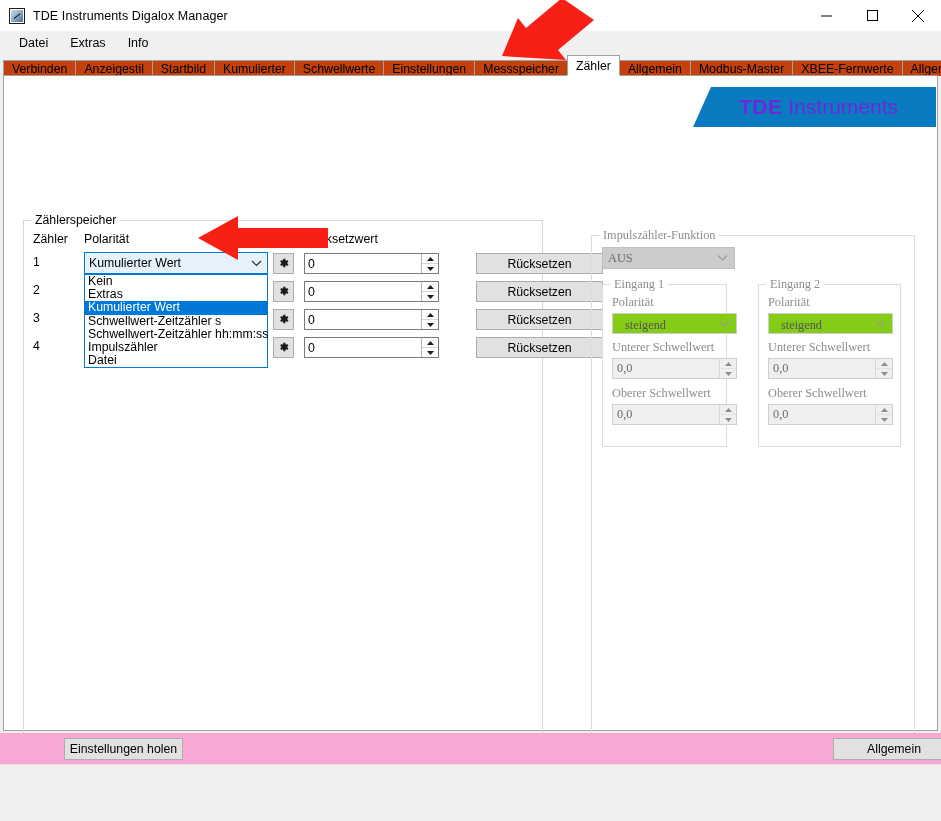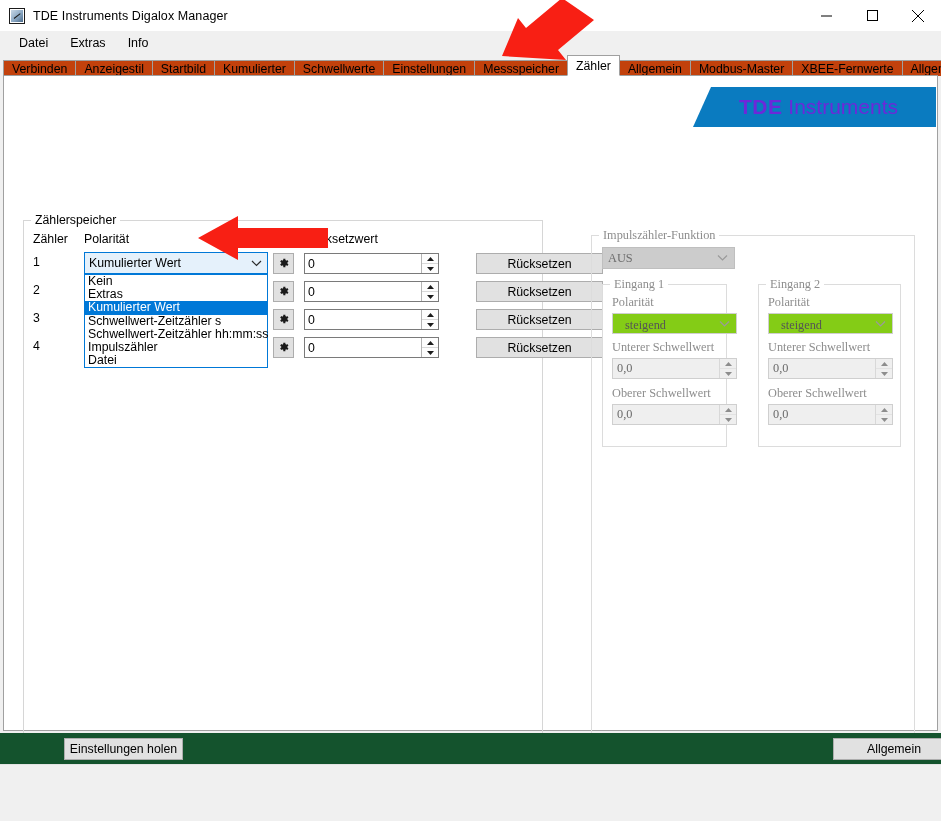--- a/index.html
+++ b/index.html
@@ -291,21 +291,21 @@
     border-left: 1px solid #d8d8d8;
     display: flex; flex-direction: column;
   }
   .d-spin .arrows .a { flex:1; display:flex; align-items:center; justify-content:center; }
   .d-spin .arrows .a + .a { border-top: 1px solid #e2e2e2; }
 
   
   .btnbar {
     position: absolute; left: 0; top: 733px;
     width: 941px; height: 32px;
-    background: #14532d;
+    background: #f9a8d4;
   }
   .bottom-sep {
     position: absolute; left: 0; top: 764px;
     width: 941px; height: 1px; background: #e3e3e3;
   }
   .statusbar {
     position: absolute; left: 0; top: 765px;
     width: 941px; height: 56px;
     background: #f0f0f0;
   }

